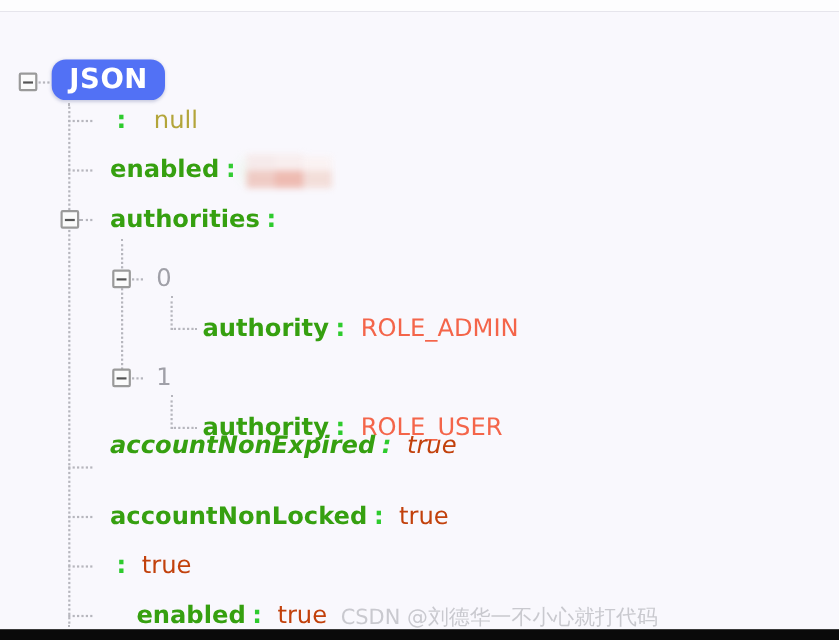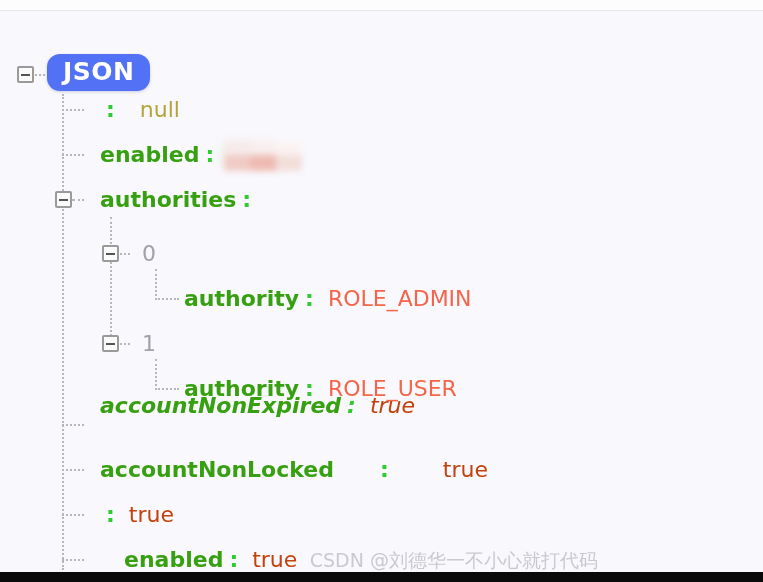--- a/index.html
+++ b/index.html
@@ -258,21 +258,21 @@
     </div>
 
     <div class="stub" style="left:62px; top:413px; width:22px;"></div>
     <div class="row" style="left:100px; top:372px;font-style:italic;">
       <span class="key">accountNonExpired</span>
       <span class="colon">:</span>
       <span class="val val-bool">true</span>
     </div>
 
     <div class="stub" style="left:62px; top:458px; width:22px;"></div>
-    <div class="row" style="left:100px; top:436px;gap:40px;">
+    <div class="row" style="left:100px; top:436px;">
       <span class="key">accountNonLocked</span>
       <span class="colon">:</span>
       <span class="val val-bool">true</span>
     </div>
 
     <div class="stub" style="left:62px; top:503px; width:22px;"></div>
     <div class="row" style="left:100px; top:481px;">
       <span class="colon">:</span>
       <span class="val val-bool">true</span>
     </div>

